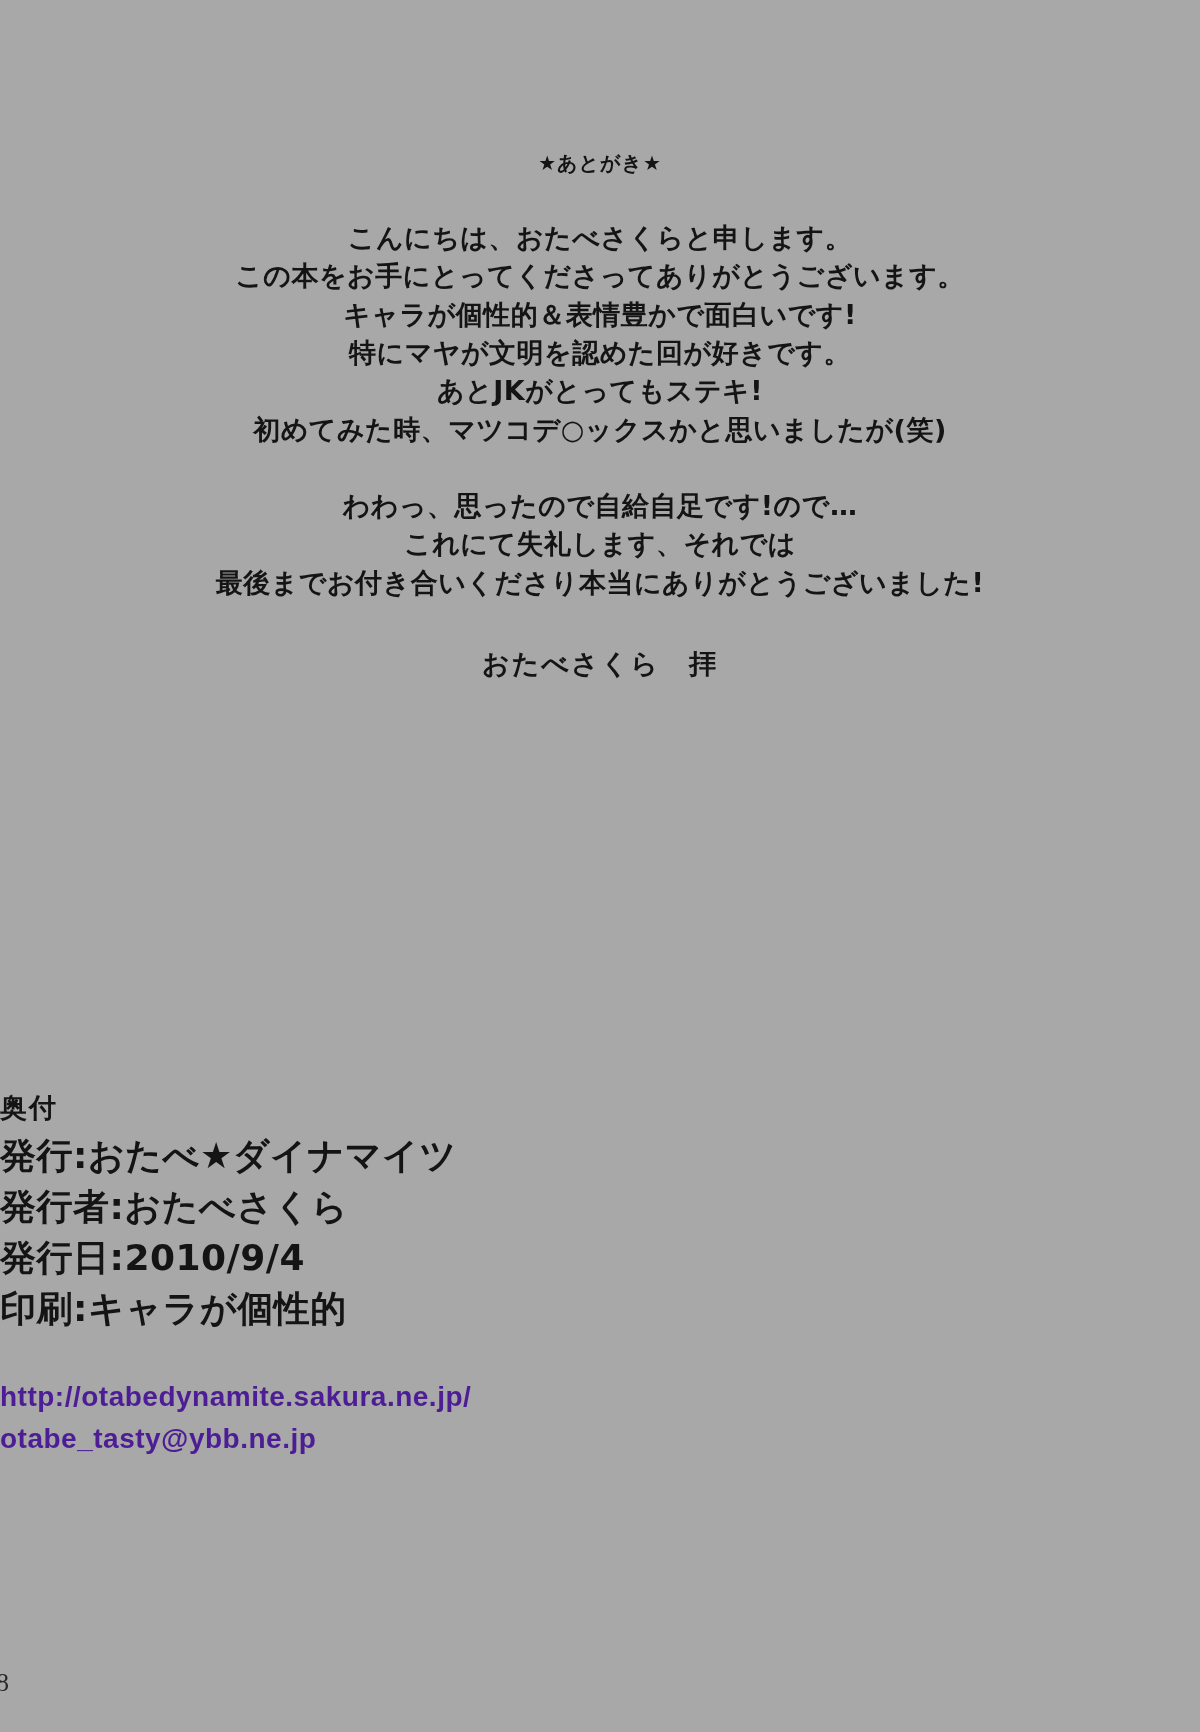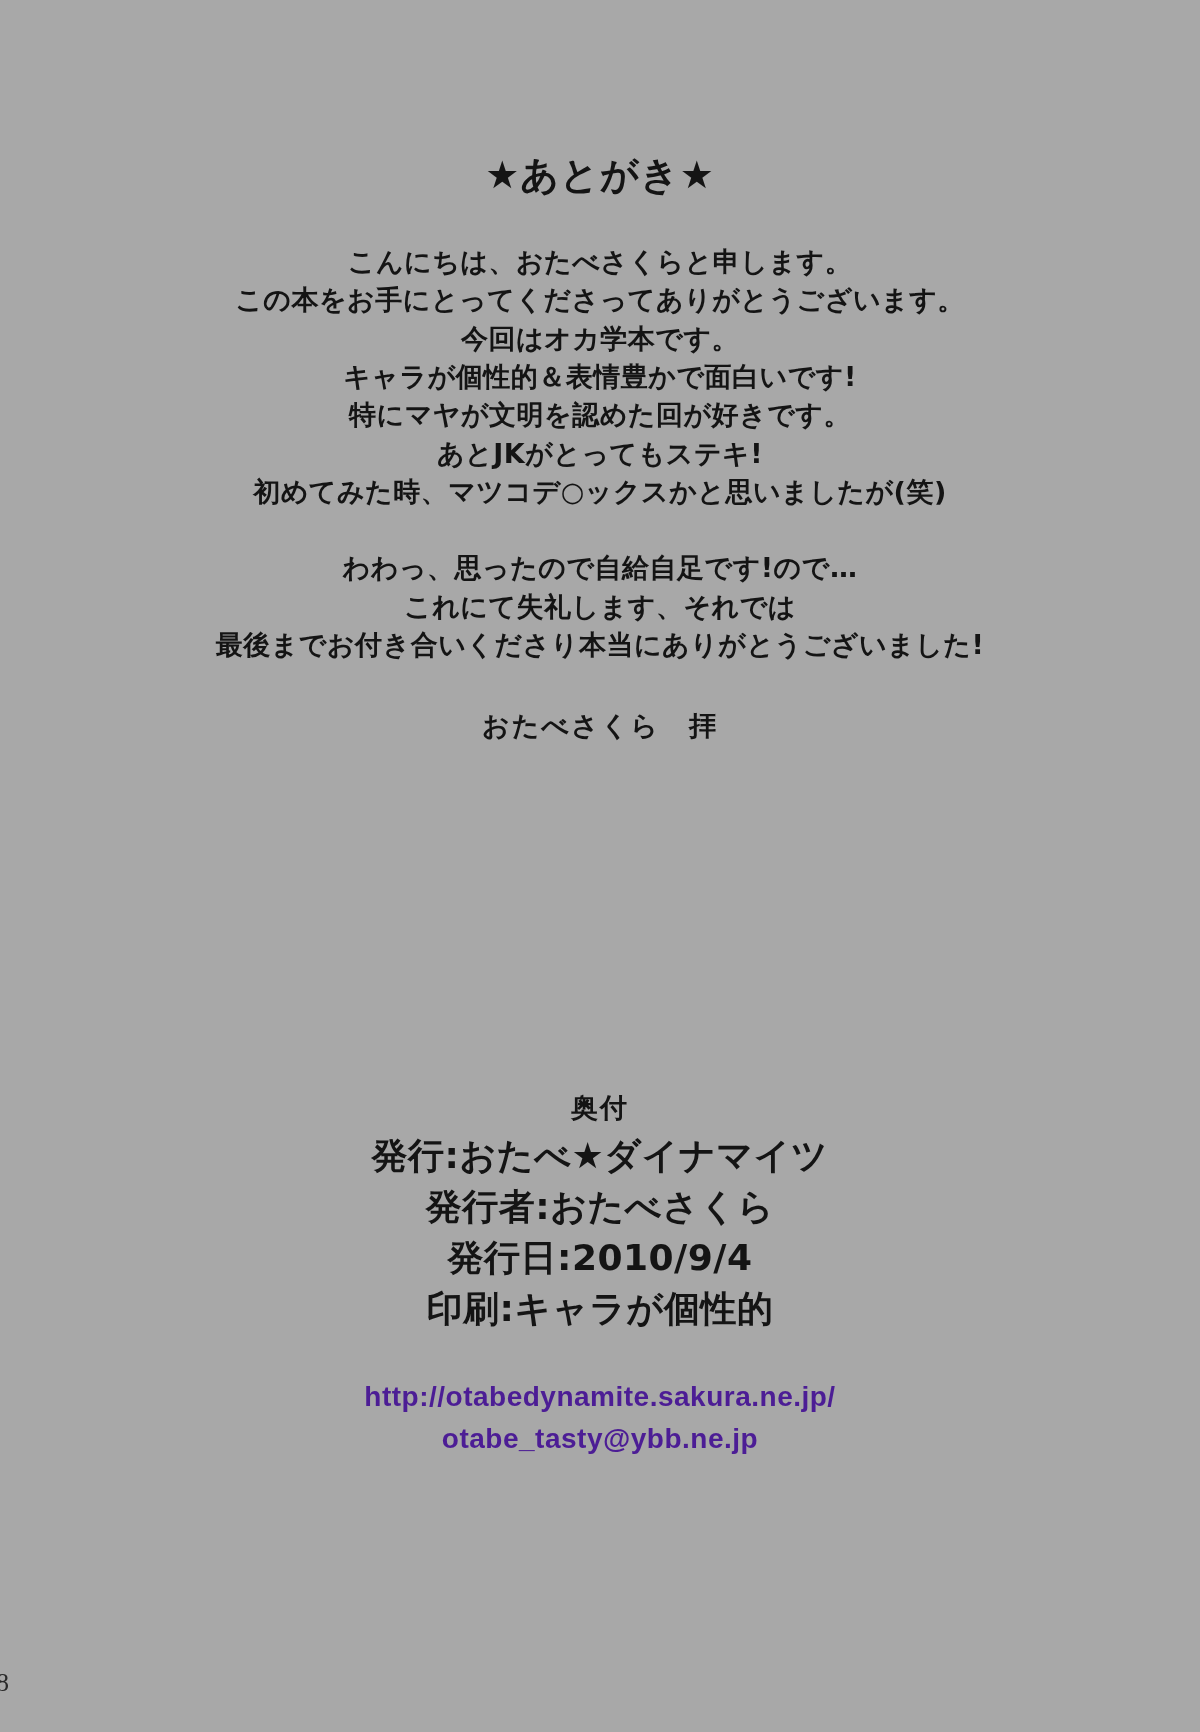--- a/index.html
+++ b/index.html
@@ -23,21 +23,21 @@
   .content {
     position: absolute;
     left: 0;
     right: 0;
     top: 150px;
     text-align: center;
   }
   .afterword-title {
     font-family: "DejaVu Sans", sans-serif;
     font-weight: bold;
-    font-size: 38px;
+    font-size: 20px;
     letter-spacing: 1px;
     margin-bottom: 42px;
     color: #141414;
   }
   .block {
     font-family: "DejaVu Sans", sans-serif;
     font-weight: bold;
     font-size: 27px;
     line-height: 1.42;
     color: #141414;
@@ -53,21 +53,20 @@
     font-size: 27px;
     color: #141414;
     letter-spacing: 2px;
     margin-top: 44px;
   }
   .colophon {
     position: absolute;
     left: 0;
     right: 0;
     top: 1090px;
-    text-align: center;
   }
   .colophon-heading {
     font-family: "DejaVu Sans", sans-serif;
     font-weight: bold;
     font-size: 27px;
     letter-spacing: 2px;
     margin-bottom: 4px;
     color: #141414;
   }
   .colophon-line {
@@ -105,21 +104,20 @@
 
 <div class="page">
 
   <div class="content">
 
     <div class="afterword-title">★あとがき★</div>
 
     <div class="block">
       <div>こんにちは、おたべさくらと申します。</div>
       <div>この本をお手にとってくださってありがとうございます。</div>
-      <div>今回はオカ学本です。</div>
       <div>キャラが個性的＆表情豊かで面白いです!</div>
       <div>特にマヤが文明を認めた回が好きです。</div>
       <div>あとJKがとってもステキ!</div>
       <div>初めてみた時、マツコデ○ックスかと思いましたが(笑)</div>
     </div>
 
 
     <div class="block">
       <div>わわっ、思ったので自給自足です!ので…</div>
       <div>これにて失礼します、それでは</div>

